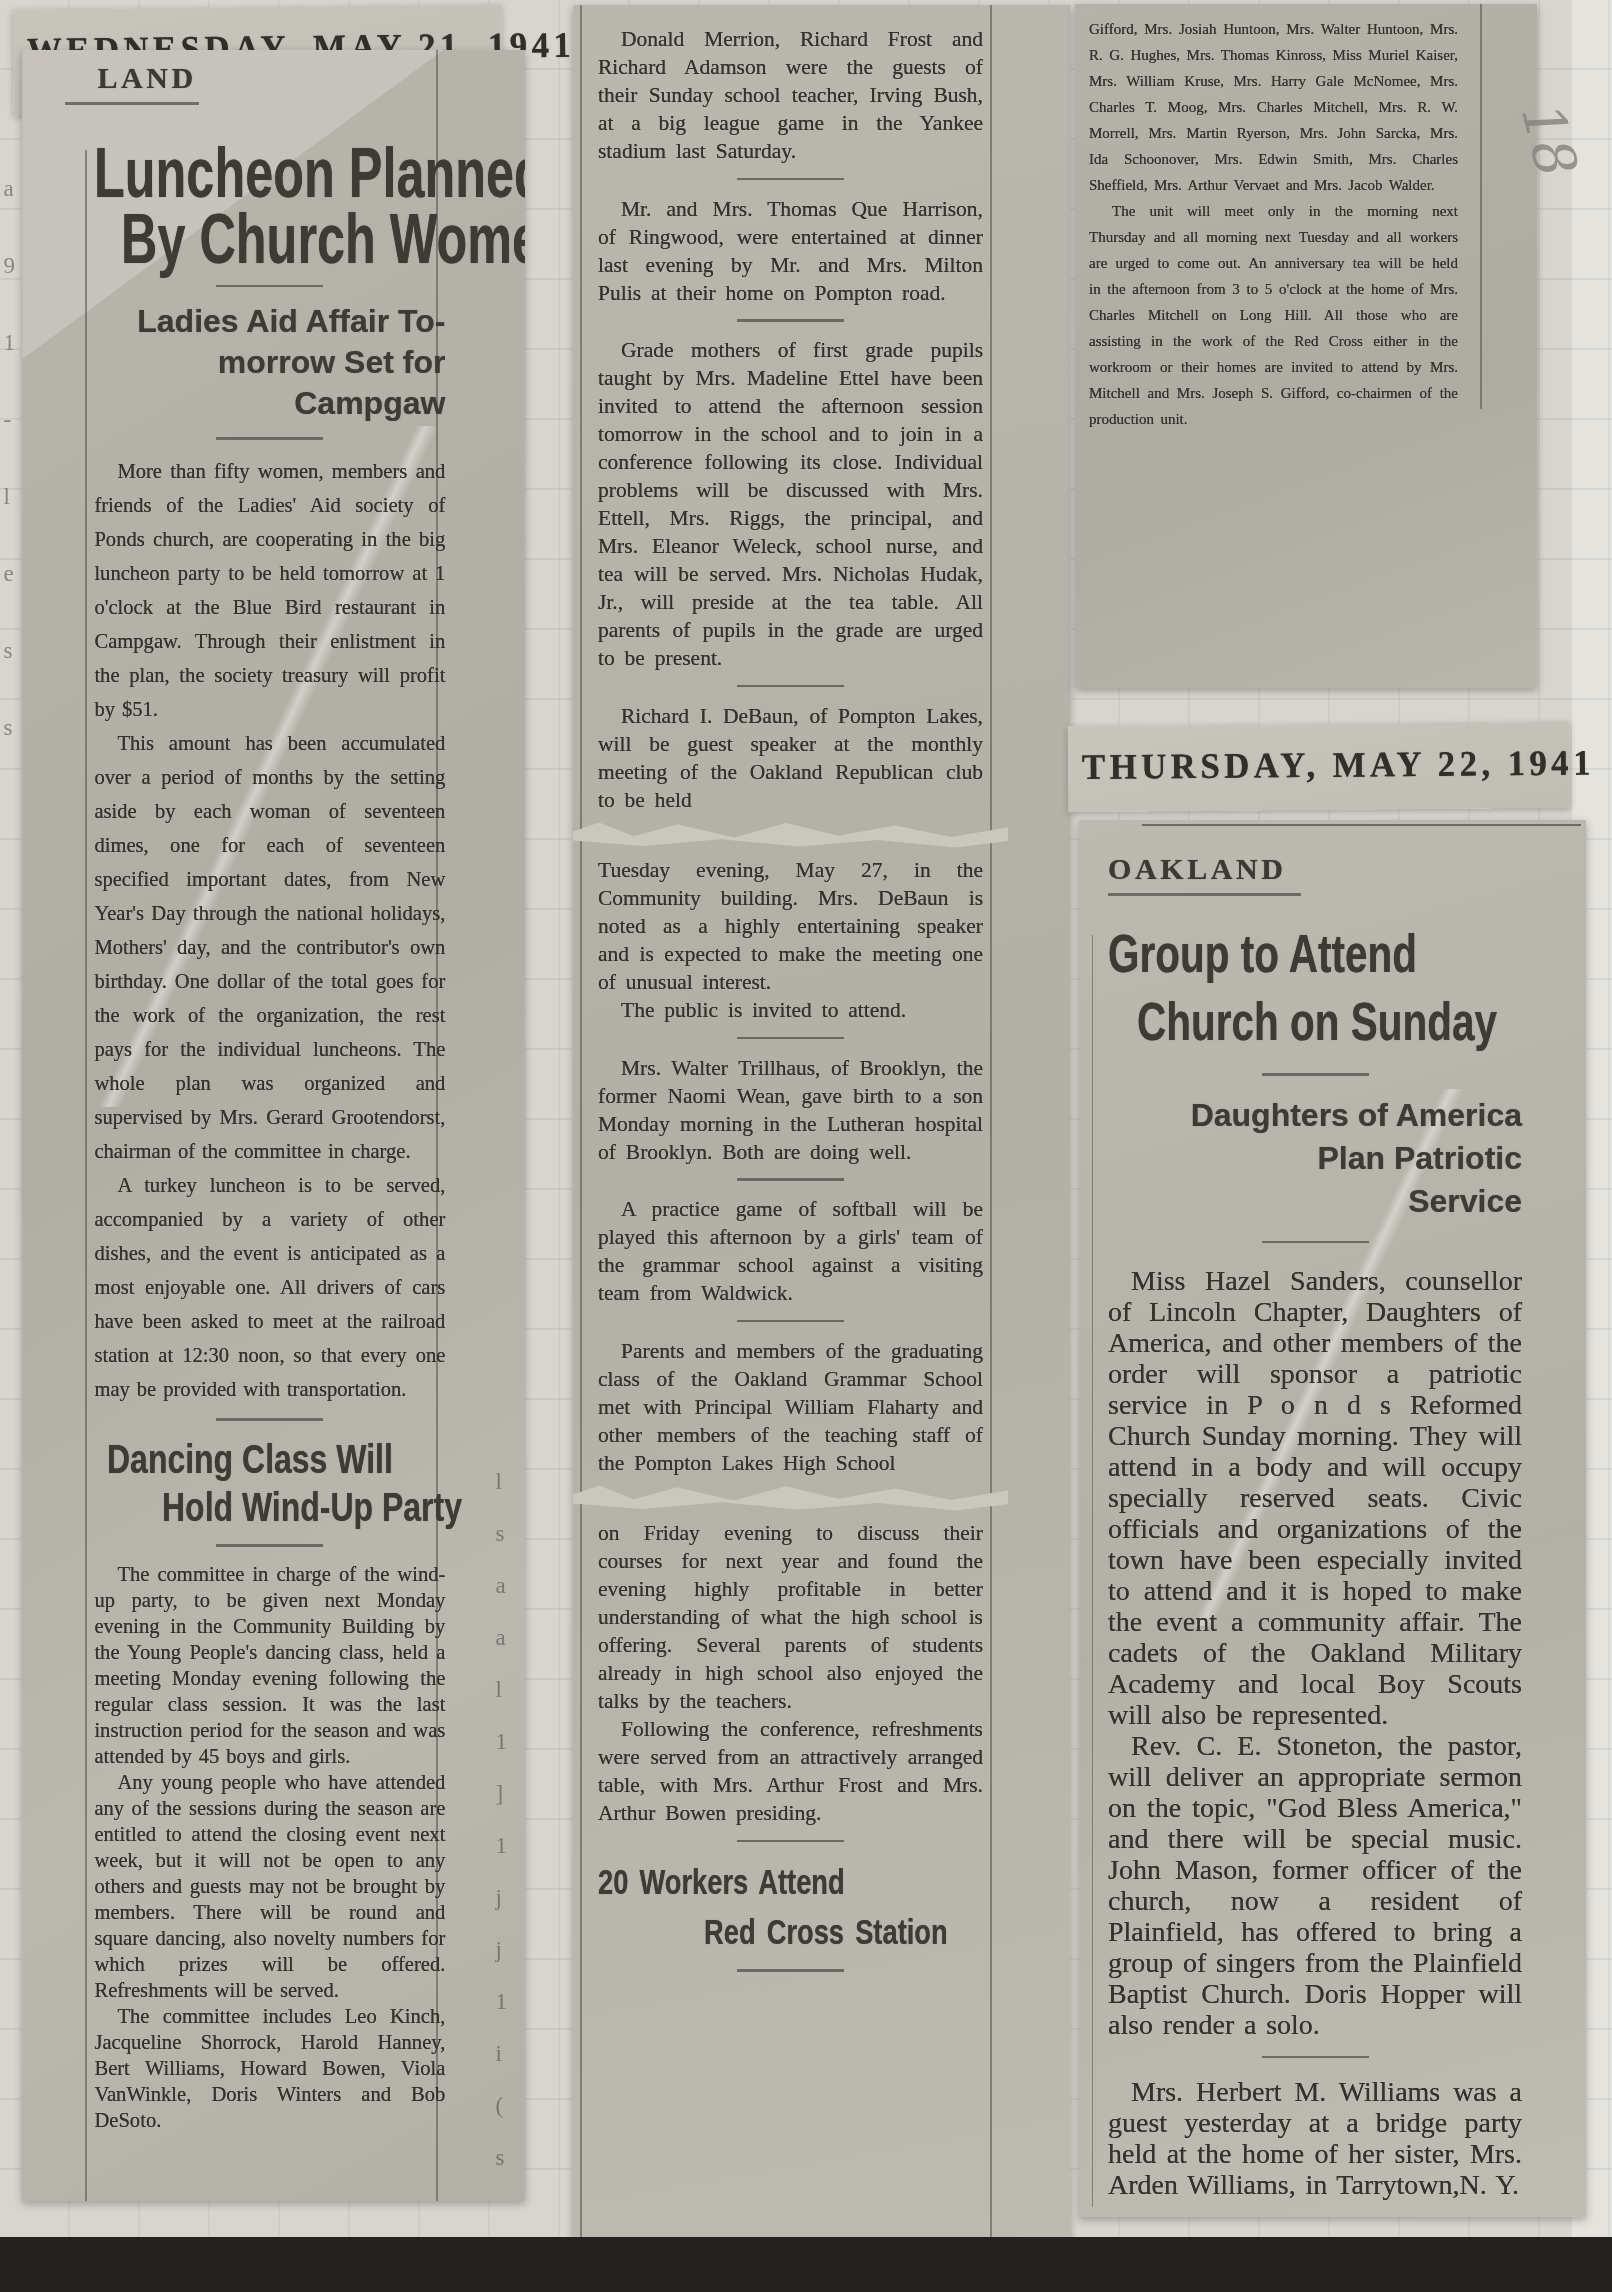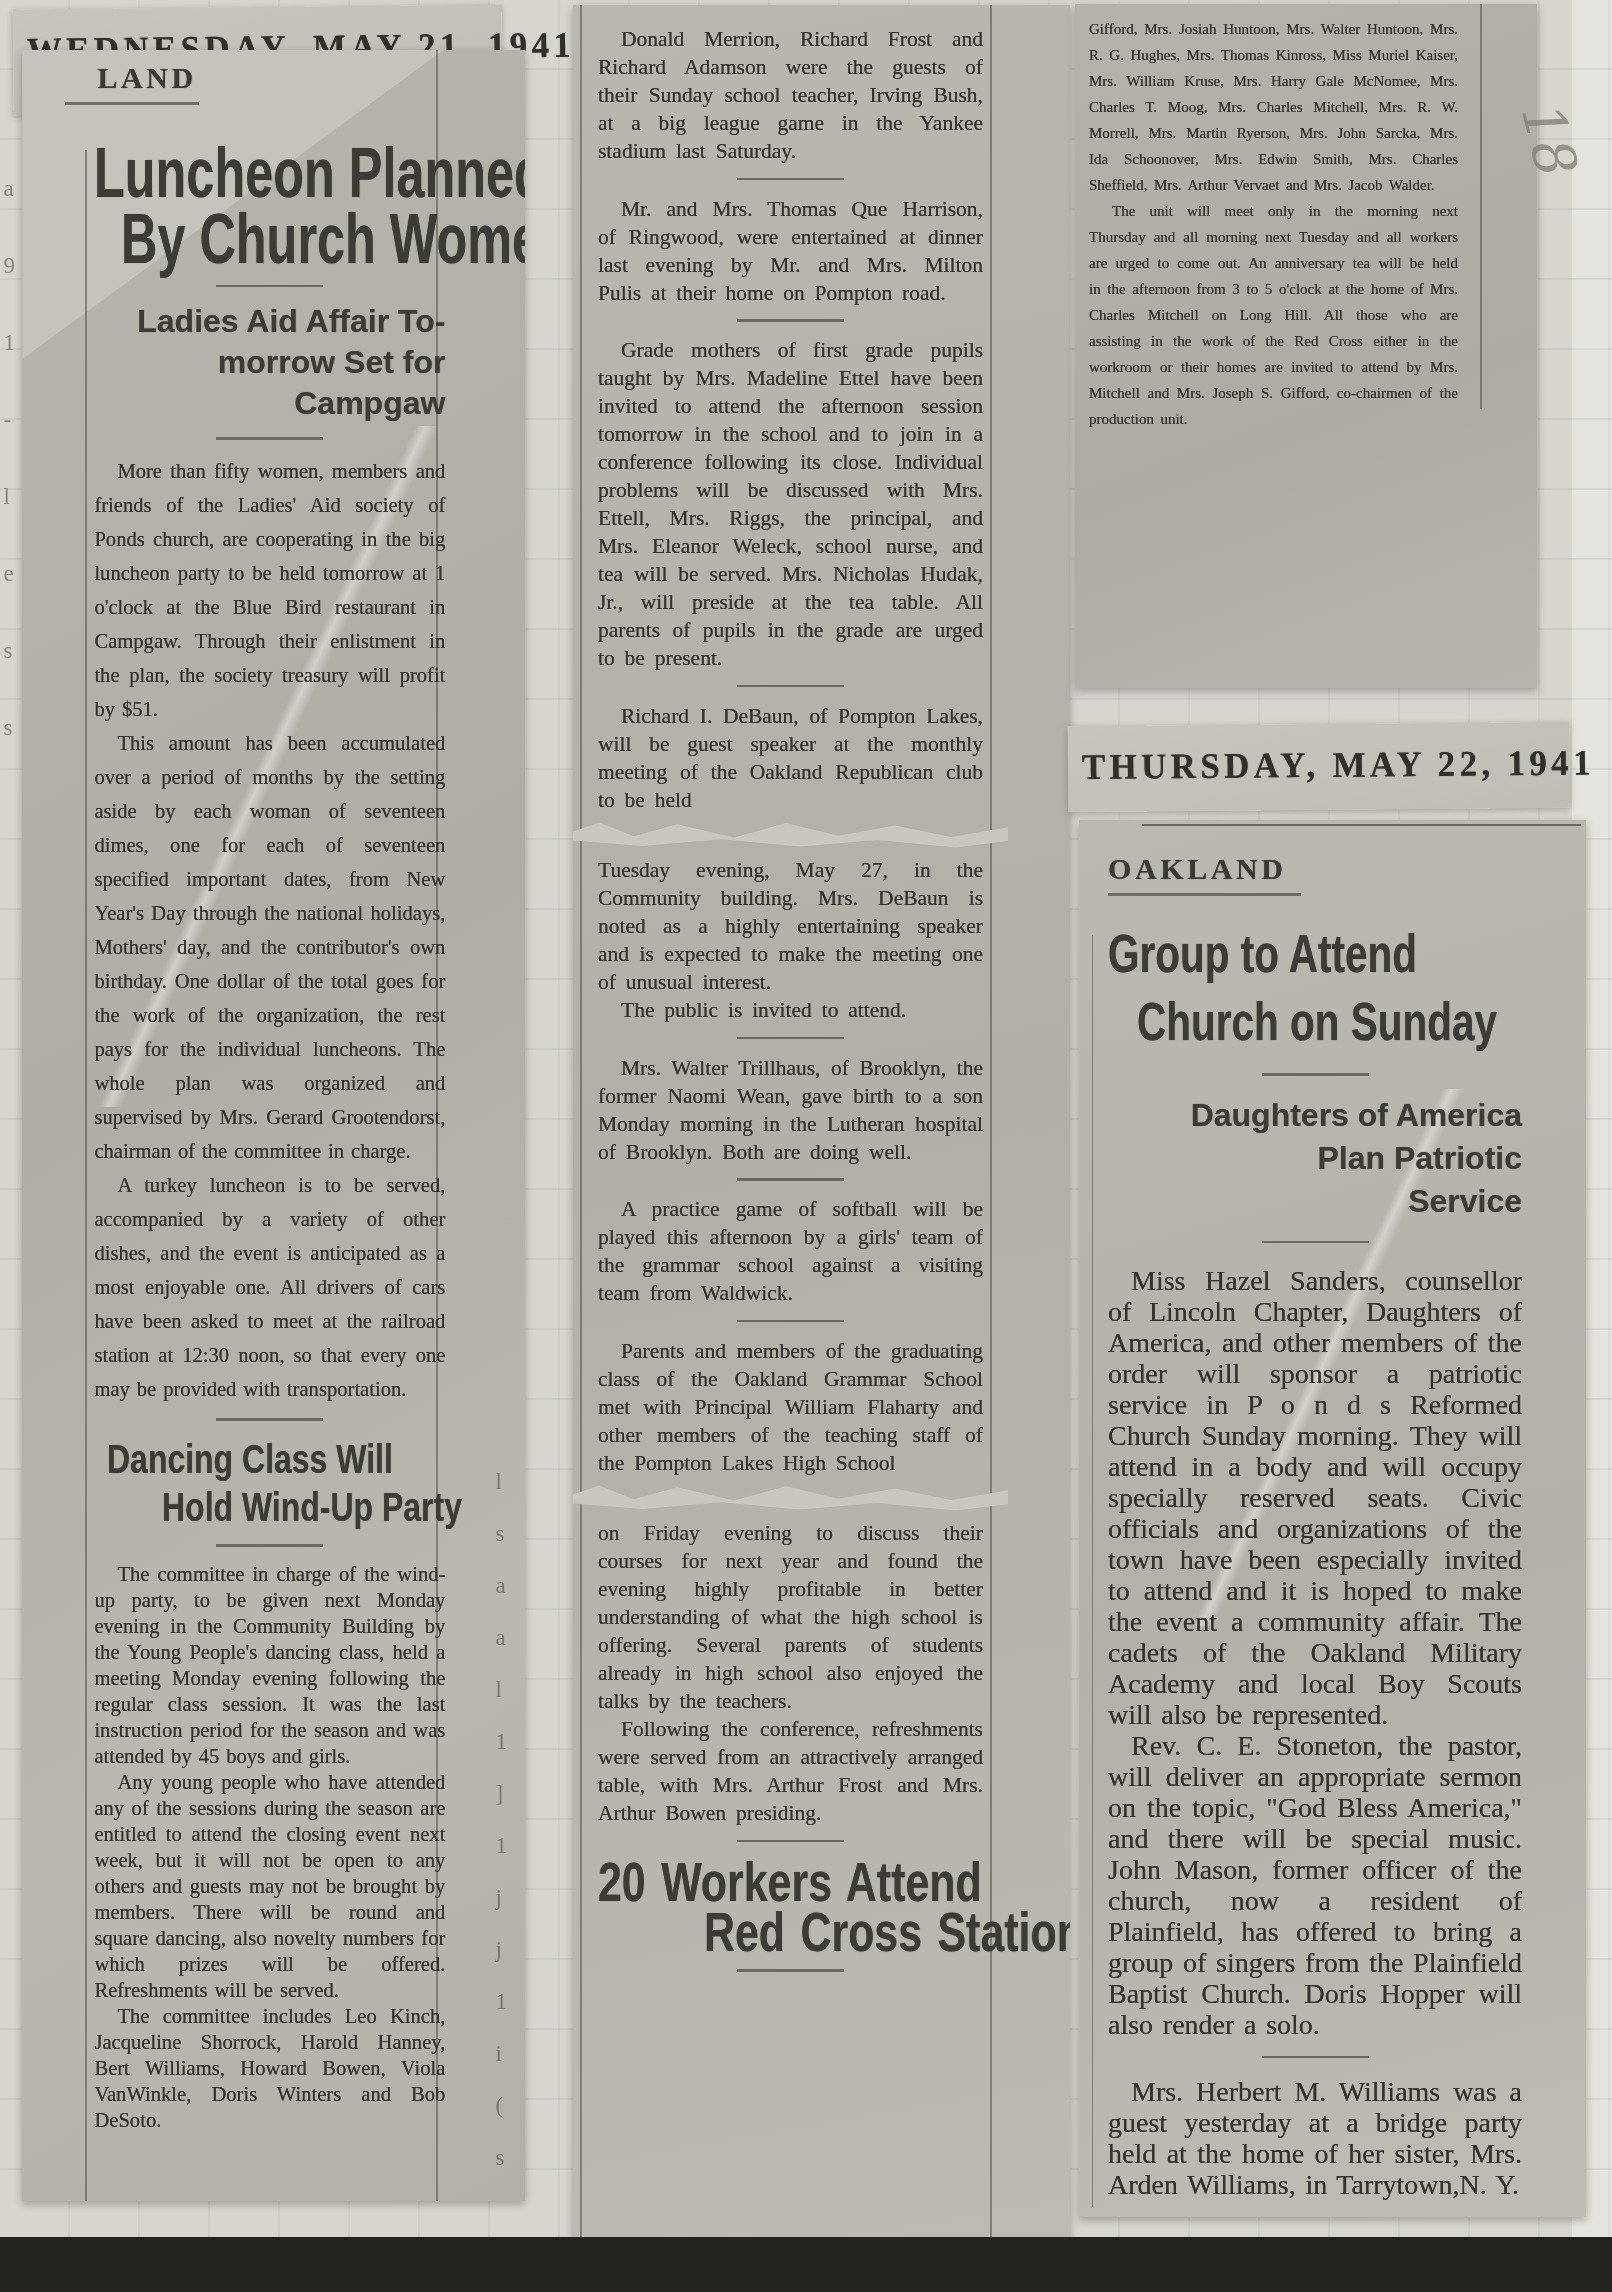--- a/index.html
+++ b/index.html
@@ -137,21 +137,21 @@
       <div class="divider"></div>
       <p class="p">Mrs. Walter Trillhaus, of Brooklyn, the former Naomi Wean, gave birth to a son Monday morning in the Lutheran hospital of Brooklyn. Both are doing well.</p>
       <div class="divider"></div>
       <p class="p">A practice game of softball will be played this afternoon by a girls' team of the grammar school against a visiting team from Waldwick.</p>
       <div class="divider"></div>
       <p class="p">Parents and members of the graduating class of the Oakland Grammar School met with Principal William Flaharty and other members of the teaching staff of the Pompton Lakes High School</p>
       <div class="tear"></div>
       <p class="p flush">on Friday evening to discuss their courses for next year and found the evening highly profitable in better understanding of what the high school is offering. Several parents of students already in high school also enjoyed the talks by the teachers.</p>
       <p class="p">Following the conference, refreshments were served from an attractively arranged table, with Mrs. Arthur Frost and Mrs. Arthur Bowen presiding.</p>
       <div class="divider"></div>
-      <div class="headline" style="font-size:55px;line-height:50px;margin:3.6px 0 1.8px;">
+      <div class="headline" style="font-size:35px;line-height:50px;margin:3.6px 0 1.8px;">
         <span class="cond" style="transform:scaleX(.78);">20 Workers Attend</span><br>
         <span class="cond" style="transform:scaleX(.78);margin-left:106px;">Red Cross Station</span>
       </div>
       <div class="divider"></div>
     </div>
   </div>
 
   <div class="clip paper-rt" style="left:1075px;top:3.6px;width:462px;height:684px;">
     <div class="rule-v" style="left:405px;top:0;height:405px;"></div>
     <div class="body-text" style="position:absolute;left:14px;top:12.5px;width:369px;font-size:15px;line-height:26px;word-spacing:2.7px;">

